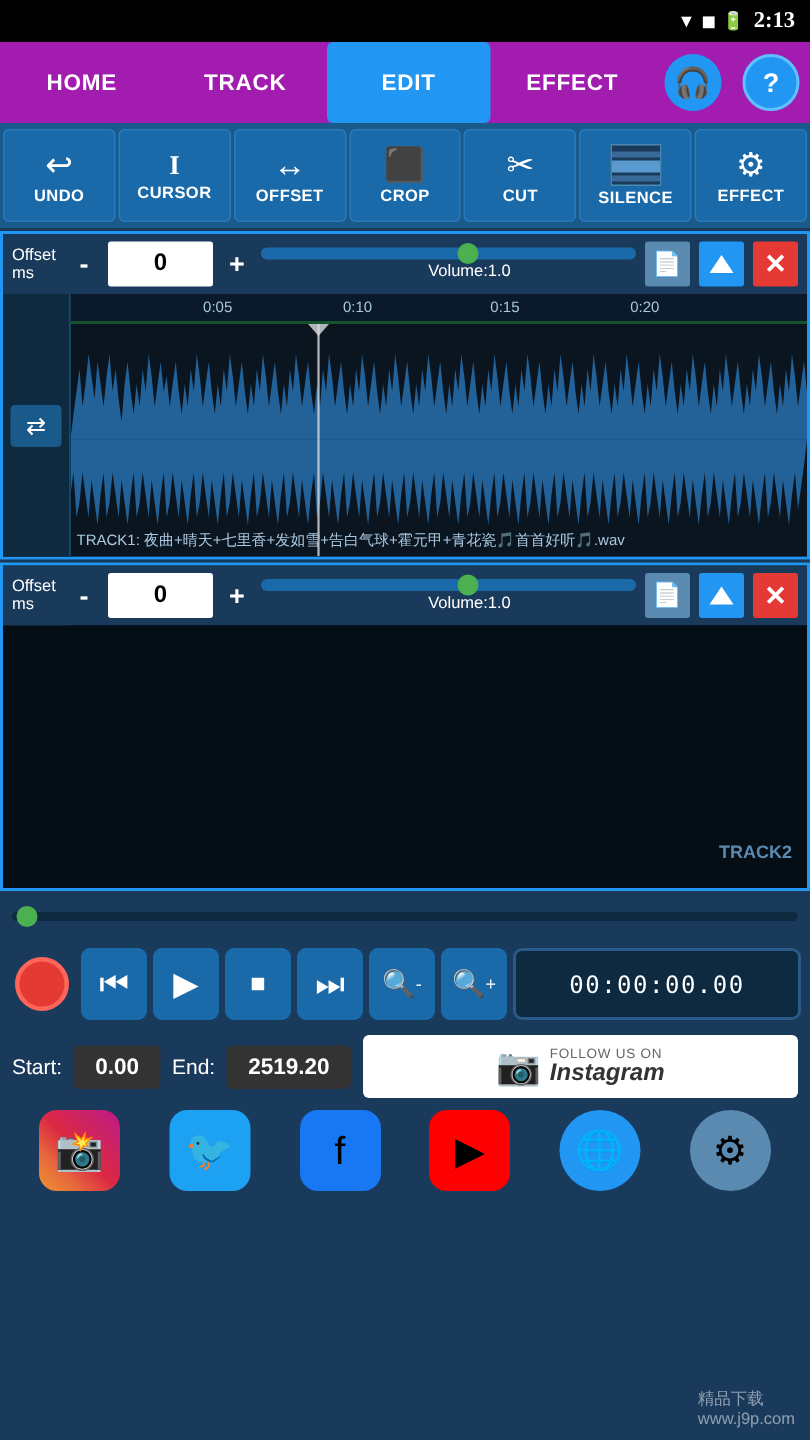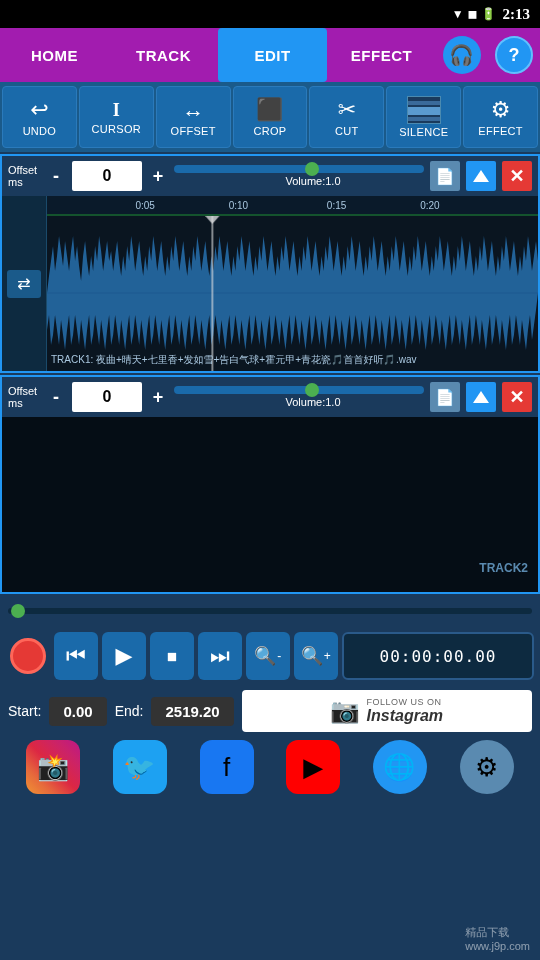--- a/index.html
+++ b/index.html
@@ -116,21 +116,21 @@
       gap: 2px;
       border: 1px solid #2a7abb;
     }
     .tool-icon {
       font-size: 22px;
       color: white;
     }
     .tool-label {
       font-size: 11px;
       color: white;
-      font-weight: normal;
+      font-weight: bold;
       letter-spacing: 0.3px;
     }
 
     
     .track-container {
       background: #0d2a40;
       border: 2px solid #2196f3;
       margin: 2px 0;
     }
 

